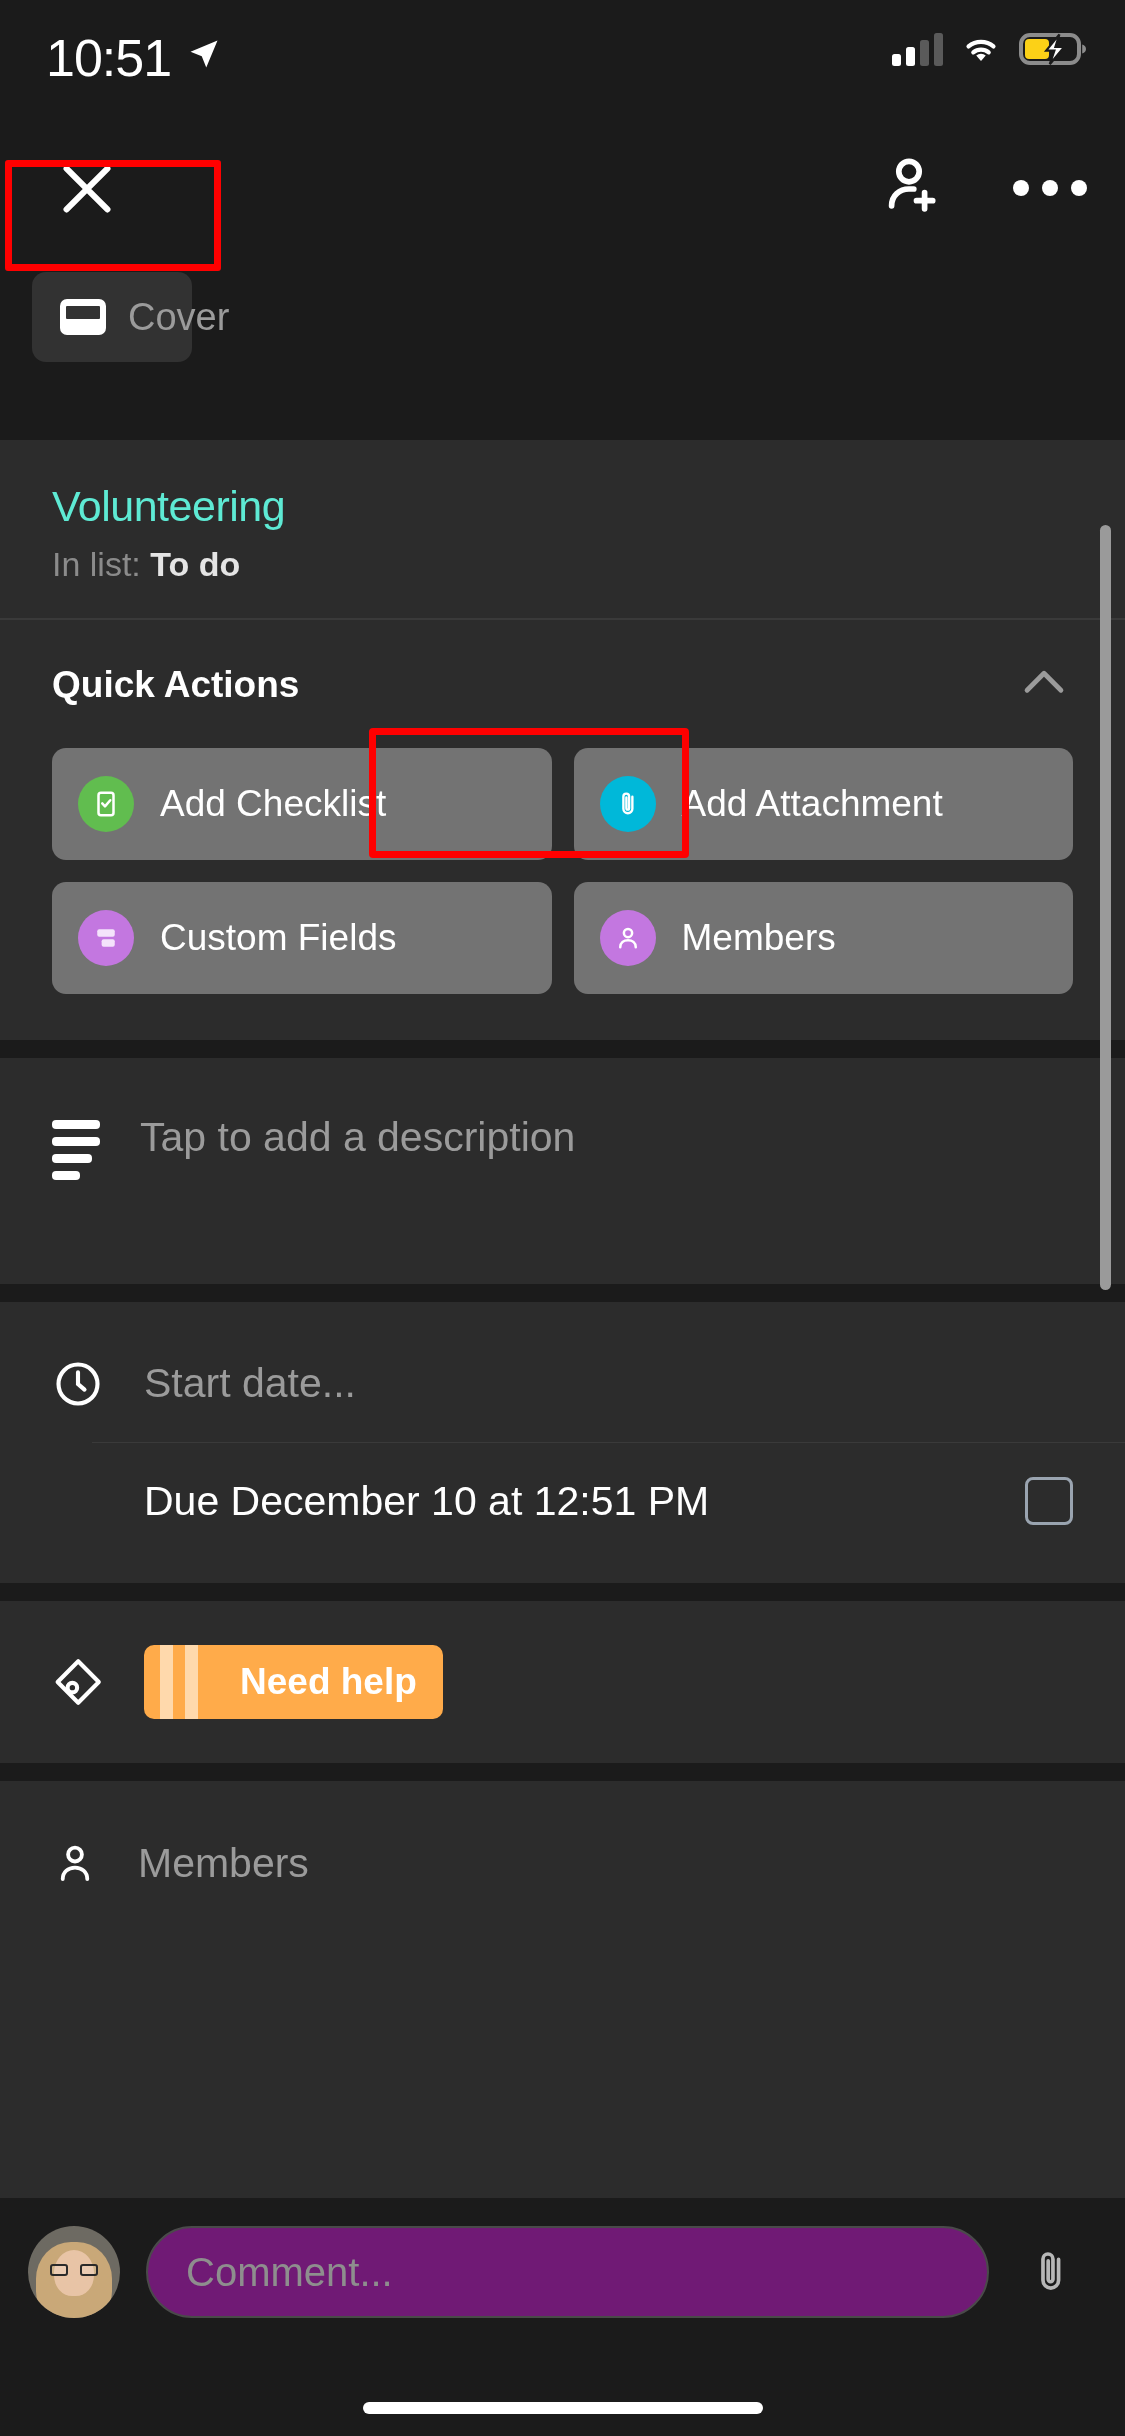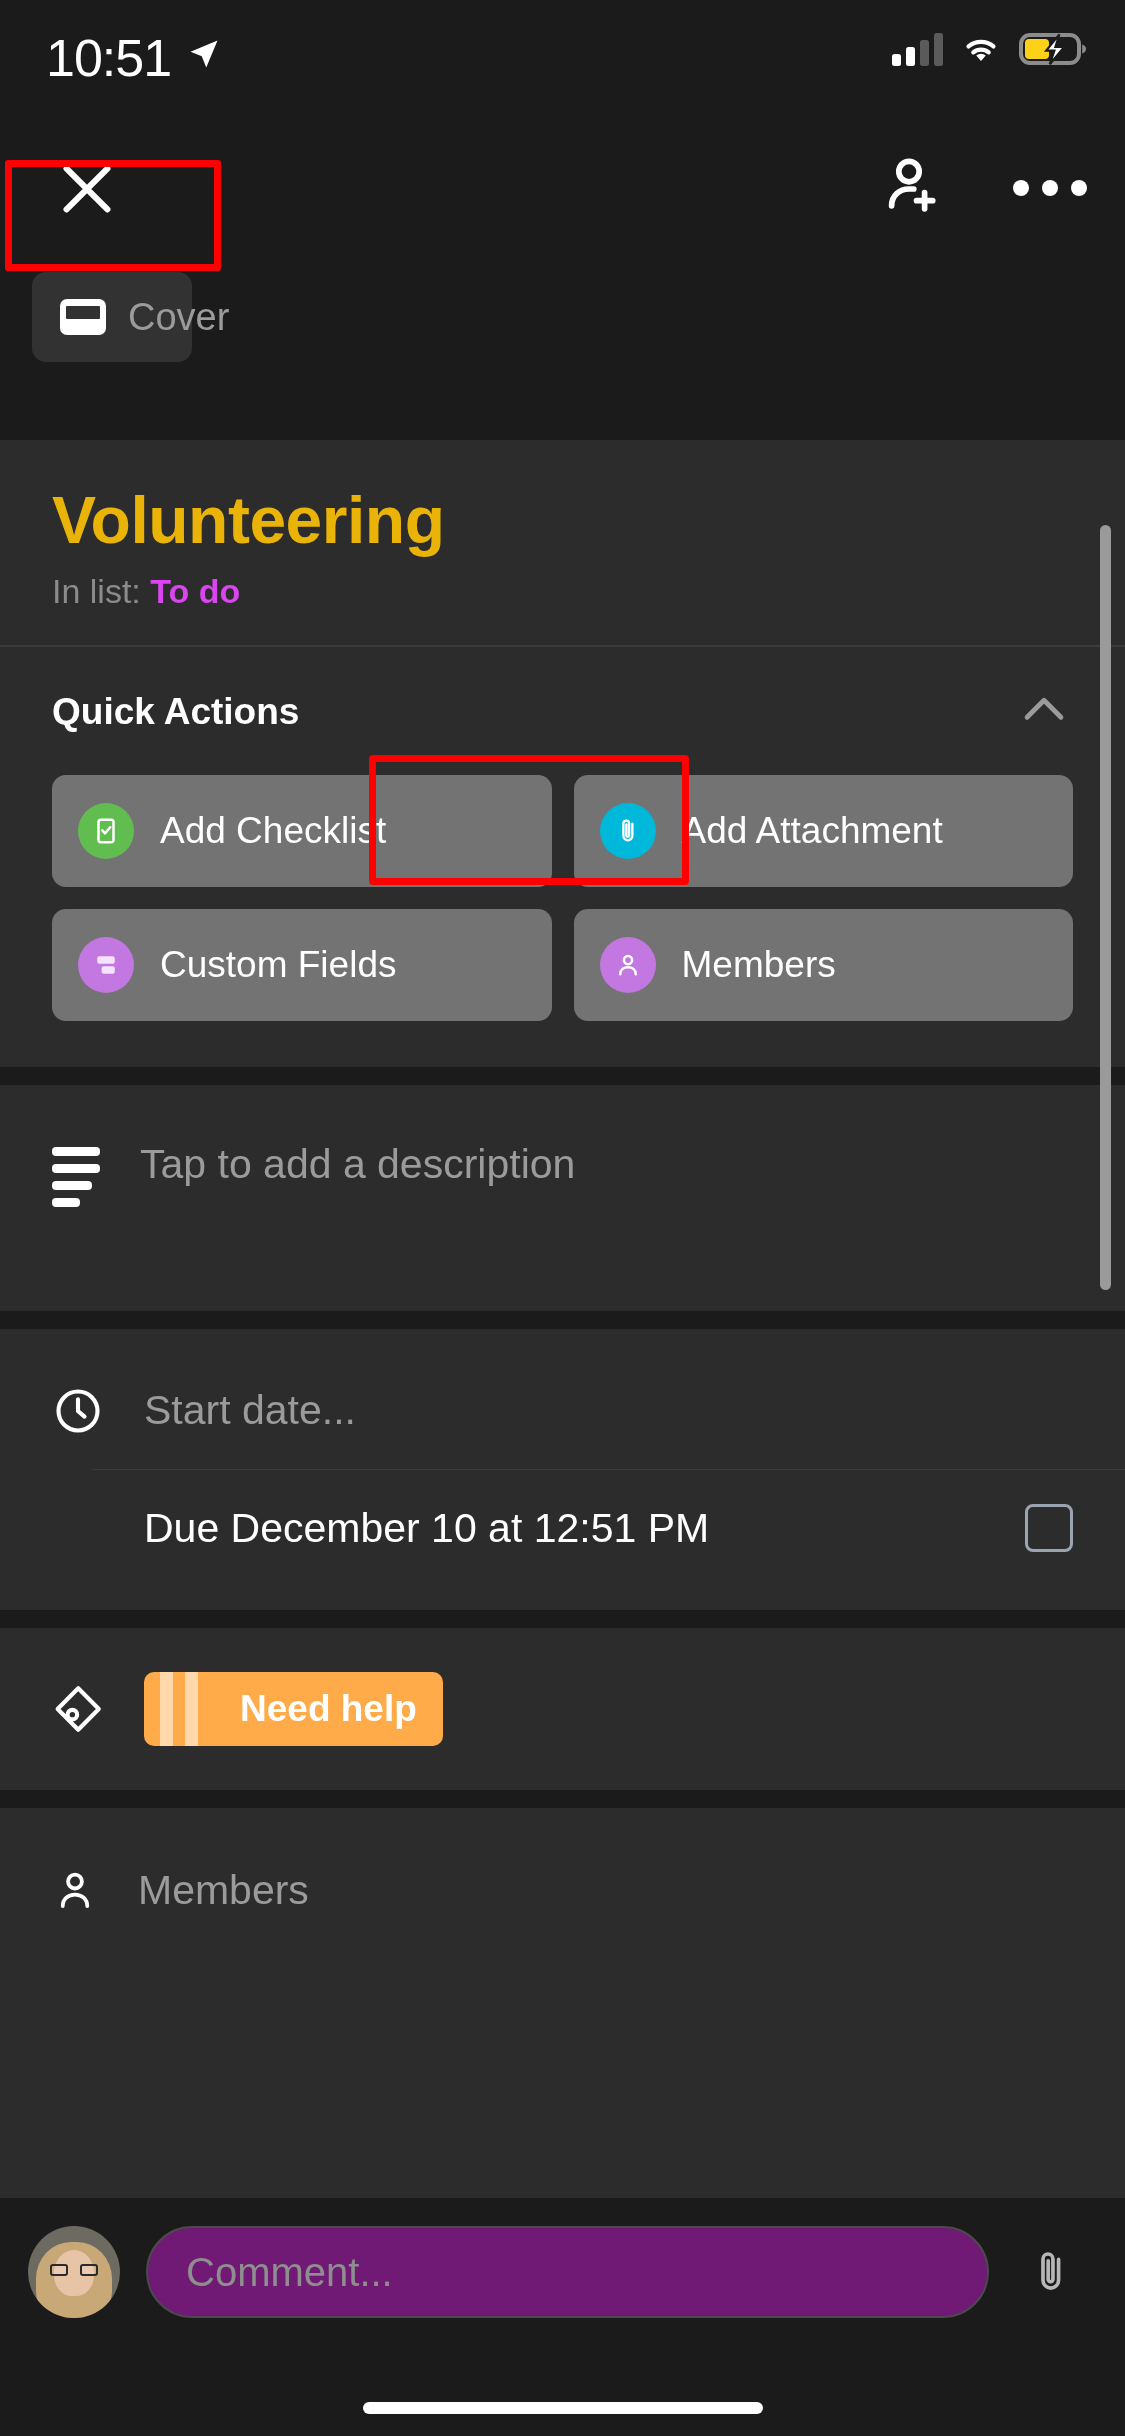--- a/index.html
+++ b/index.html
@@ -62,23 +62,23 @@
     border:7px solid #ff0000; border-radius:3px; pointer-events:none; z-index:40;
   }
 
   
   .body { position:absolute; left:0; top:440px; width:1125px; height:1758px; background:#2c2c2c; }
 
   .sect { background:#2c2c2c; position:relative; }
   .gap { background:#1b1b1b; height:18px; }
 
   .title-sect { padding:42px 52px 34px 52px; }
-  .card-title { color:#eab308; font-size:66px; font-weight:700; letter-spacing:-0.5px; }
+  .card-title { color:#5eead4; font-size:43px; font-weight:400; letter-spacing:-0.5px; }
   .in-list { margin-top:14px; font-size:34px; color:#8b8b8b; }
-  .in-list b { color:#d946ef; font-weight:700; }
+  .in-list b { color:#e5e5e5; font-weight:700; }
 
   .thinline { height:1.5px; background:#3a3a3a; }
 
   
   .qa-head {
     display:flex; align-items:center; justify-content:space-between;
     padding:34px 52px 10px 52px;
   }
   .qa-title { color:#ffffff; font-size:37px; font-weight:700; }
   .qa-grid {

